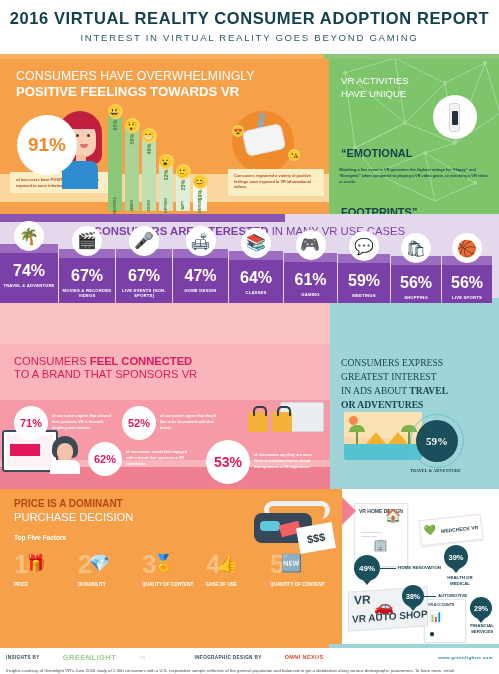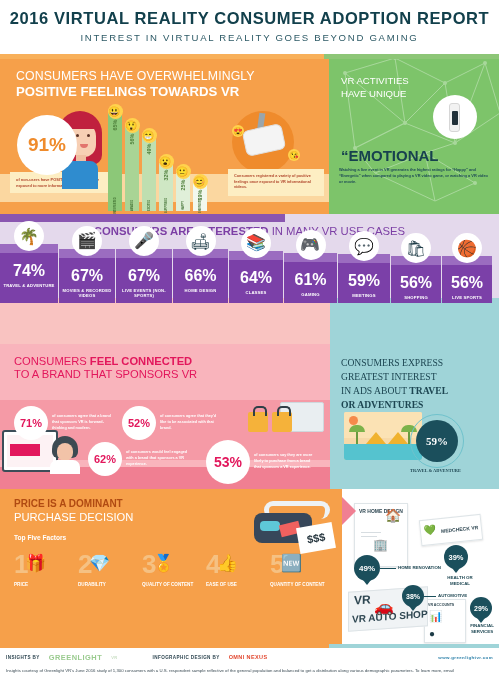--- a/index.html
+++ b/index.html
@@ -69,21 +69,21 @@
     transform-origin: center; font-size: 5.4px; font-weight:bold; color:#4e7f3a; white-space:nowrap;
   }
   .bar .blab {
     position:absolute; bottom: 4px; left: 50%; transform: translateX(-50%) rotate(-90deg);
     transform-origin: center; font-size: 2.6px; font-weight:bold; color:#3b6b2c; white-space:nowrap;
   }
 
   .s1-right { flex:1 1 auto; position:relative; background:#7dc46a; overflow:hidden; }
   .net { position:absolute; right:-6px; top:-6px; width:170px; height:150px; opacity:0.33; }
   .s1-right .h2a { position:relative; font-size: 9.6px; color:#fff; padding: 16px 0 0 12px; line-height:1.35; z-index:2;}
-  .s1-right .h2b { position:relative; font-size: 15px; color:#17414e; font-weight:bold; padding: 0 0 0 12px; line-height:1.3; z-index:2;margin-top:45px;}
+  .s1-right .h2b { position:relative; font-size: 11px; color:#17414e; font-weight:bold; padding: 0 0 0 12px; line-height:1.3; z-index:2;margin-top:45px;}
   .vr-badge { position:absolute; right: 22px; top: 36px; width: 44px; height:44px; border-radius:50%; background:#fff; z-index:2;}
   .vr-dev { position:absolute; right: 39px; top: 44px; width: 11px; height: 29px; background:#f2f2f2; border-radius:3px; border:1px solid #d6d6d6; z-index:3;}
   .vr-dev-s { position:absolute; right: 41.5px; top: 52px; width: 6px; height: 14px; background:#22313a; border-radius:1px; z-index:4;}
   .cap-green {
     position:absolute; left: 10px; top: 108px; width: 152px;
     font-size: 3.9px; font-weight:bold; color:#1d4a56; line-height:1.5; z-index:3;
   }
 
   .cap-orange-right {
     position:absolute; left: 228px; top: 110px; width: 96px; padding: 5px 6px;
@@ -181,21 +181,21 @@
   .autoshop { position:absolute; left: 6px; top: 100px; width: 80px; height: 40px; background:#f0f3f5; transform: skewY(-4deg); z-index:4; border:1px solid #dde3e6;}
   .as-txt { position:absolute; left: 12px; top: 104px; font-size: 12px; font-weight:bold; color:#2f4752; z-index:5; transform: skewY(-4deg);}
   .as-txt2 { position:absolute; left: 10px; top: 122px; font-size: 10px; font-weight:bold; color:#2f4752; z-index:5; transform: skewY(-4deg);}
   .arrow-pink { position:absolute; left: 0; top: 8px; width:0; height:0; border-top: 14px solid transparent; border-bottom: 14px solid transparent; border-left: 14px solid #f07f92; z-index:5;}
 
   
   .foot-rule { display:flex; height: 4px; }
   .foot-rule .o { flex: 0 0 66%; background:#f6a04a; }
   .foot-rule .t { flex:1 1 auto; background:#9fd4d8; }
   .footer { padding: 5px 6px 0; }
-  .f-row { display:flex; align-items:center; gap: 9px; font-size: 4.6px; font-weight:bold; color:#2f4752; letter-spacing:0.4px;}
+  .f-row { display:flex; align-items:center; gap: 23px; font-size: 4.6px; font-weight:bold; color:#2f4752; letter-spacing:0.4px;}
   .f-green { color:#9acb8f; font-size: 7.4px; letter-spacing:0.5px;}
   .f-gl-vr { color:#c8dec2; font-size:4px;}
   .f-design { margin-left: 26px; }
   .f-cyan { color:#e2472f; font-size: 5.5px; font-weight:bold; line-height:1;}
   .f-url { margin-left:auto; color:#2a7fa8; font-size: 4.4px;}
   .f-note { margin-top: 6px; font-size: 4.3px; color:#3a4a53; line-height:1.55;}
 </style>
 </head>
 <body>
 
@@ -342,21 +342,21 @@
           <div class="top"></div>
           <div class="face" style="height: 45.56px;">
             <div class="n">67%</div>
             <div class="l">LIVE EVENTS (NON-SPORTS)</div>
           </div>
         </div>
         <div class="cube" style="width: 55px;">
           <div class="ico">🛋</div>
           <div class="top"></div>
           <div class="face" style="height: 44.88px;">
-            <div class="n">66%</div>
+            <div class="n">47%</div>
             <div class="l">HOME DESIGN</div>
           </div>
         </div>
         <div class="cube" style="width: 54px;">
           <div class="ico">📚</div>
           <div class="top"></div>
           <div class="face" style="height: 43.52px;">
             <div class="n">64%</div>
             <div class="l">CLASSES</div>
           </div>

